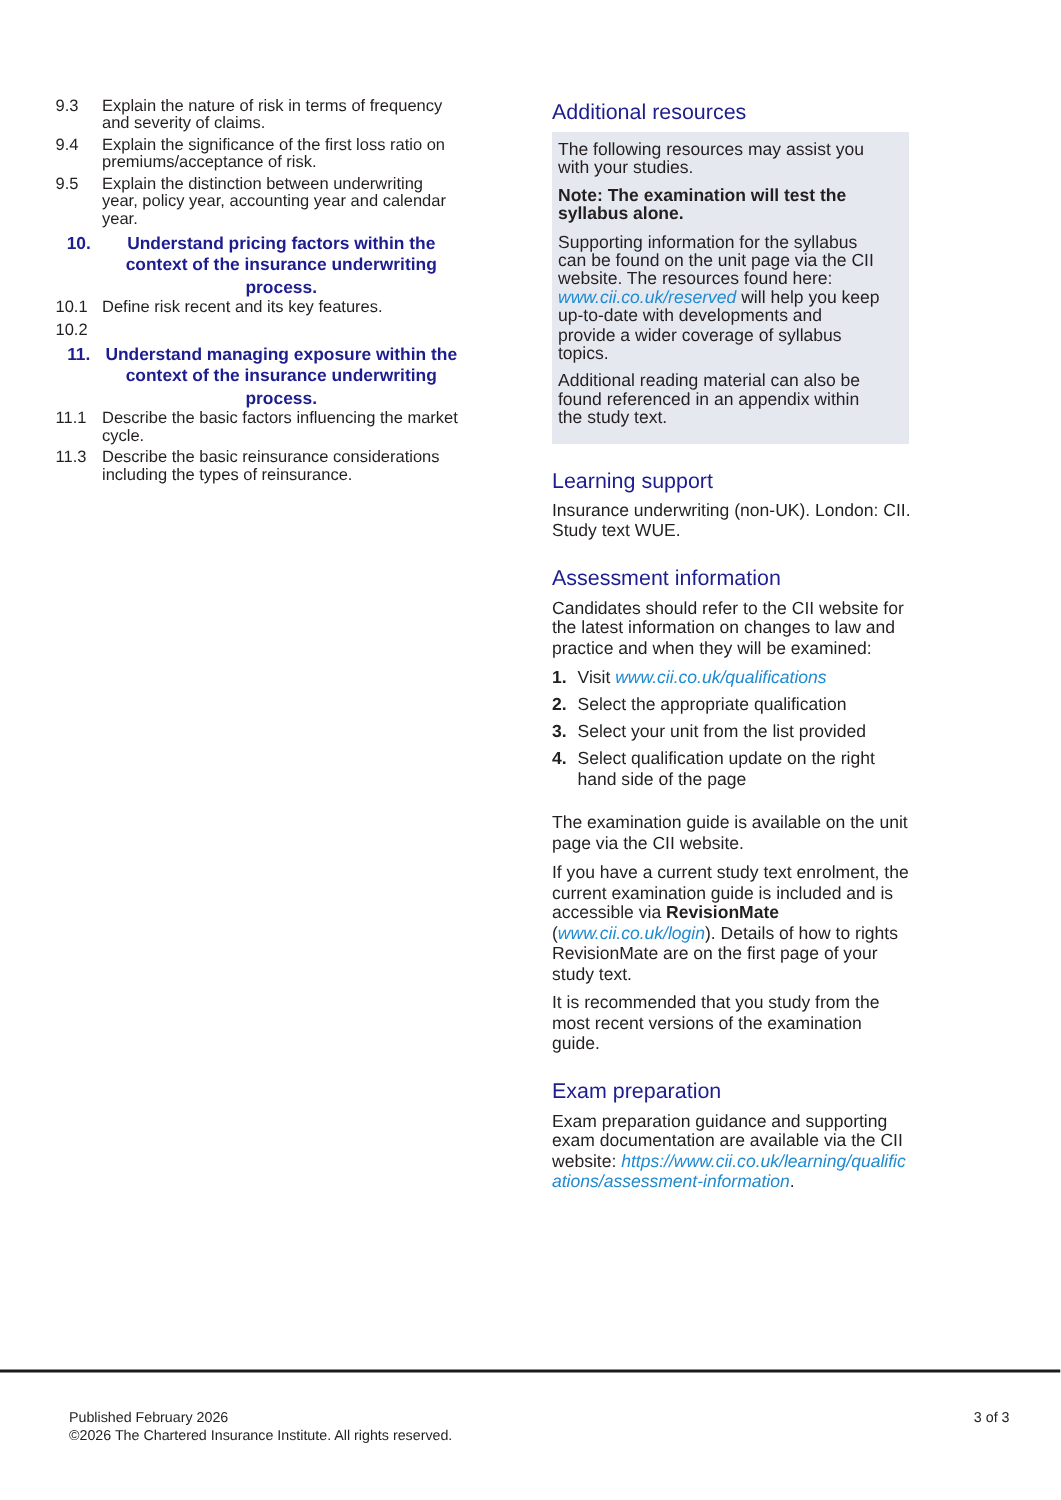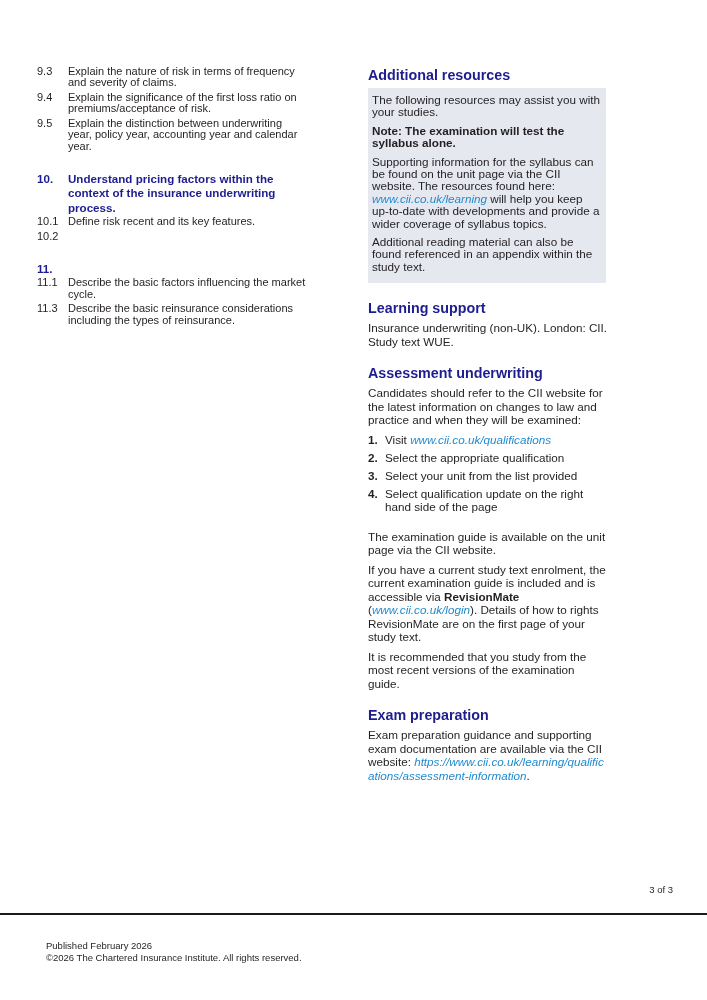--- a/index.html
+++ b/index.html
@@ -3,39 +3,39 @@
 <meta charset="utf-8">
 <style>
   * { margin: 0; padding: 0; box-sizing: border-box; }
   html, body { width: 707px; height: 1000px; background: #ffffff; overflow: hidden; }
   body { position: relative; font-family: "Liberation Sans", sans-serif; color: #231f20; }
 
   .left-col { position: absolute; left: 37px; top: 66px; width: 270px; }
   .item { display: flex; font-size: 11px; line-height: 11.3px; margin-bottom: 3.4px; }
   .item .num { width: 31px; flex: 0 0 31px; }
   .item .txt { flex: 1; }
-  .lo { display: flex; font-size: 11.6px; line-height: 14.4px; font-weight: bold; color: #1d1d8f; margin-top: 20px; margin-bottom: 1px; }
+  .lo { display: flex; font-size: 11.6px; line-height: 14.4px; font-weight: bold; color: #1d1d8f; margin-top: 4px; margin-bottom: 1px; text-align: center; }
   .lo .num { width: 31px; flex: 0 0 31px; }
   .lo .txt { flex: 1; }
 
   .right-col { position: absolute; left: 368px; top: 66px; width: 240px; }
-  h2 { font-size: 14.3px; font-weight: bold; color: #1d1d8f; line-height: 18px; margin-bottom: 4px; }
+  h2 { font-size: 14.3px; font-weight: normal; color: #1d1d8f; line-height: 18px; margin-bottom: 4px; }
   .section { margin-bottom: 16px; }
   p { font-size: 11.7px; line-height: 13.5px; margin-bottom: 6px; }
-  .box { background: #e6e8f0; padding: 6px 6px 4px 4px; width: 238px; }
+  .box { background: #e6e8f0; padding: 6px 18px 4px 4px; width: 238px; }
   .box p { line-height: 12.4px; }
   .link { color: #1f8ad0; font-style: italic; }
   b { font-weight: bold; }
   ol.steps { list-style: none; }
   ol.steps li { display: flex; font-size: 11.7px; line-height: 13.5px; margin-bottom: 4.5px; }
   ol.steps li .n { font-weight: bold; width: 17px; flex: 0 0 17px; }
 
   .rule { position: absolute; left: 0; top: 913px; width: 707px; height: 2px; background: #1a1a1a; }
   .footer { position: absolute; left: 46px; top: 940px; font-size: 9.5px; line-height: 11.5px; color: #231f20; }
-  .page-num { position: absolute; right: 34px; top: 884px; font-size: 9.5px; color: #231f20; }
+  .page-num { position: absolute; right: 34px; top: 940px; font-size: 9.5px; color: #231f20; }
 </style>
 </head>
 <body>
 
 <div class="left-col">
   <div class="item">
     <span class="num">9.3</span>
     <span class="txt">Explain the nature of risk in terms of frequency and severity of claims.</span>
   </div>
   <div class="item">
@@ -54,49 +54,50 @@
   <div class="item">
     <span class="num">10.1</span>
     <span class="txt">Define risk recent and its key features.</span>
   </div>
   <div class="item">
     <span class="num">10.2</span>
   </div>
 
   <div class="lo">
     <span class="num">11.</span>
+    <span class="txt">Understand managing exposure within the context of the insurance underwriting process.</span>
   </div>
   <div class="item">
     <span class="num">11.1</span>
     <span class="txt">Describe the basic factors influencing the market cycle.</span>
   </div>
   <div class="item">
     <span class="num">11.3</span>
     <span class="txt">Describe the basic reinsurance considerations including the types of reinsurance.</span>
   </div>
 </div>
 
 <div class="right-col">
   <div class="section">
     <h2>Additional resources</h2>
     <div class="box">
       <p>The following resources may assist you with your studies.</p>
       <p><b>Note: The examination will test the syllabus alone.</b></p>
-      <p><span>Supporting information for the syllabus can be found on the unit page via the CII website. The resources found here: </span><span class="link">www.cii.co.uk/learning</span><span> will help you keep up-to-date with developments and provide a wider coverage of syllabus topics.</span></p>
+      <p><span>Supporting information for the syllabus can be found on the unit page via the CII website. The resources found here: </span><span class="link">www.cii.co.uk/reserved</span><span> will help you keep up-to-date with developments and provide a wider coverage of syllabus topics.</span></p>
       <p>Additional reading material can also be found referenced in an appendix within the study text.</p>
     </div>
   </div>
 
   <div class="section">
     <h2>Learning support</h2>
     <p>Insurance underwriting (non-UK). London: CII. Study text WUE.</p>
   </div>
 
   <div class="section">
-    <h2>Assessment underwriting</h2>
+    <h2>Assessment information</h2>
     <p>Candidates should refer to the CII website for the latest information on changes to law and practice and when they will be examined:</p>
     <ol class="steps">
       <li>
           <span class="n">1.</span>
           <span><span>Visit </span><span class="link">www.cii.co.uk/qualifications</span></span>
         </li>
       <li>
           <span class="n">2.</span>
           <span>Select the appropriate qualification</span>
         </li>

